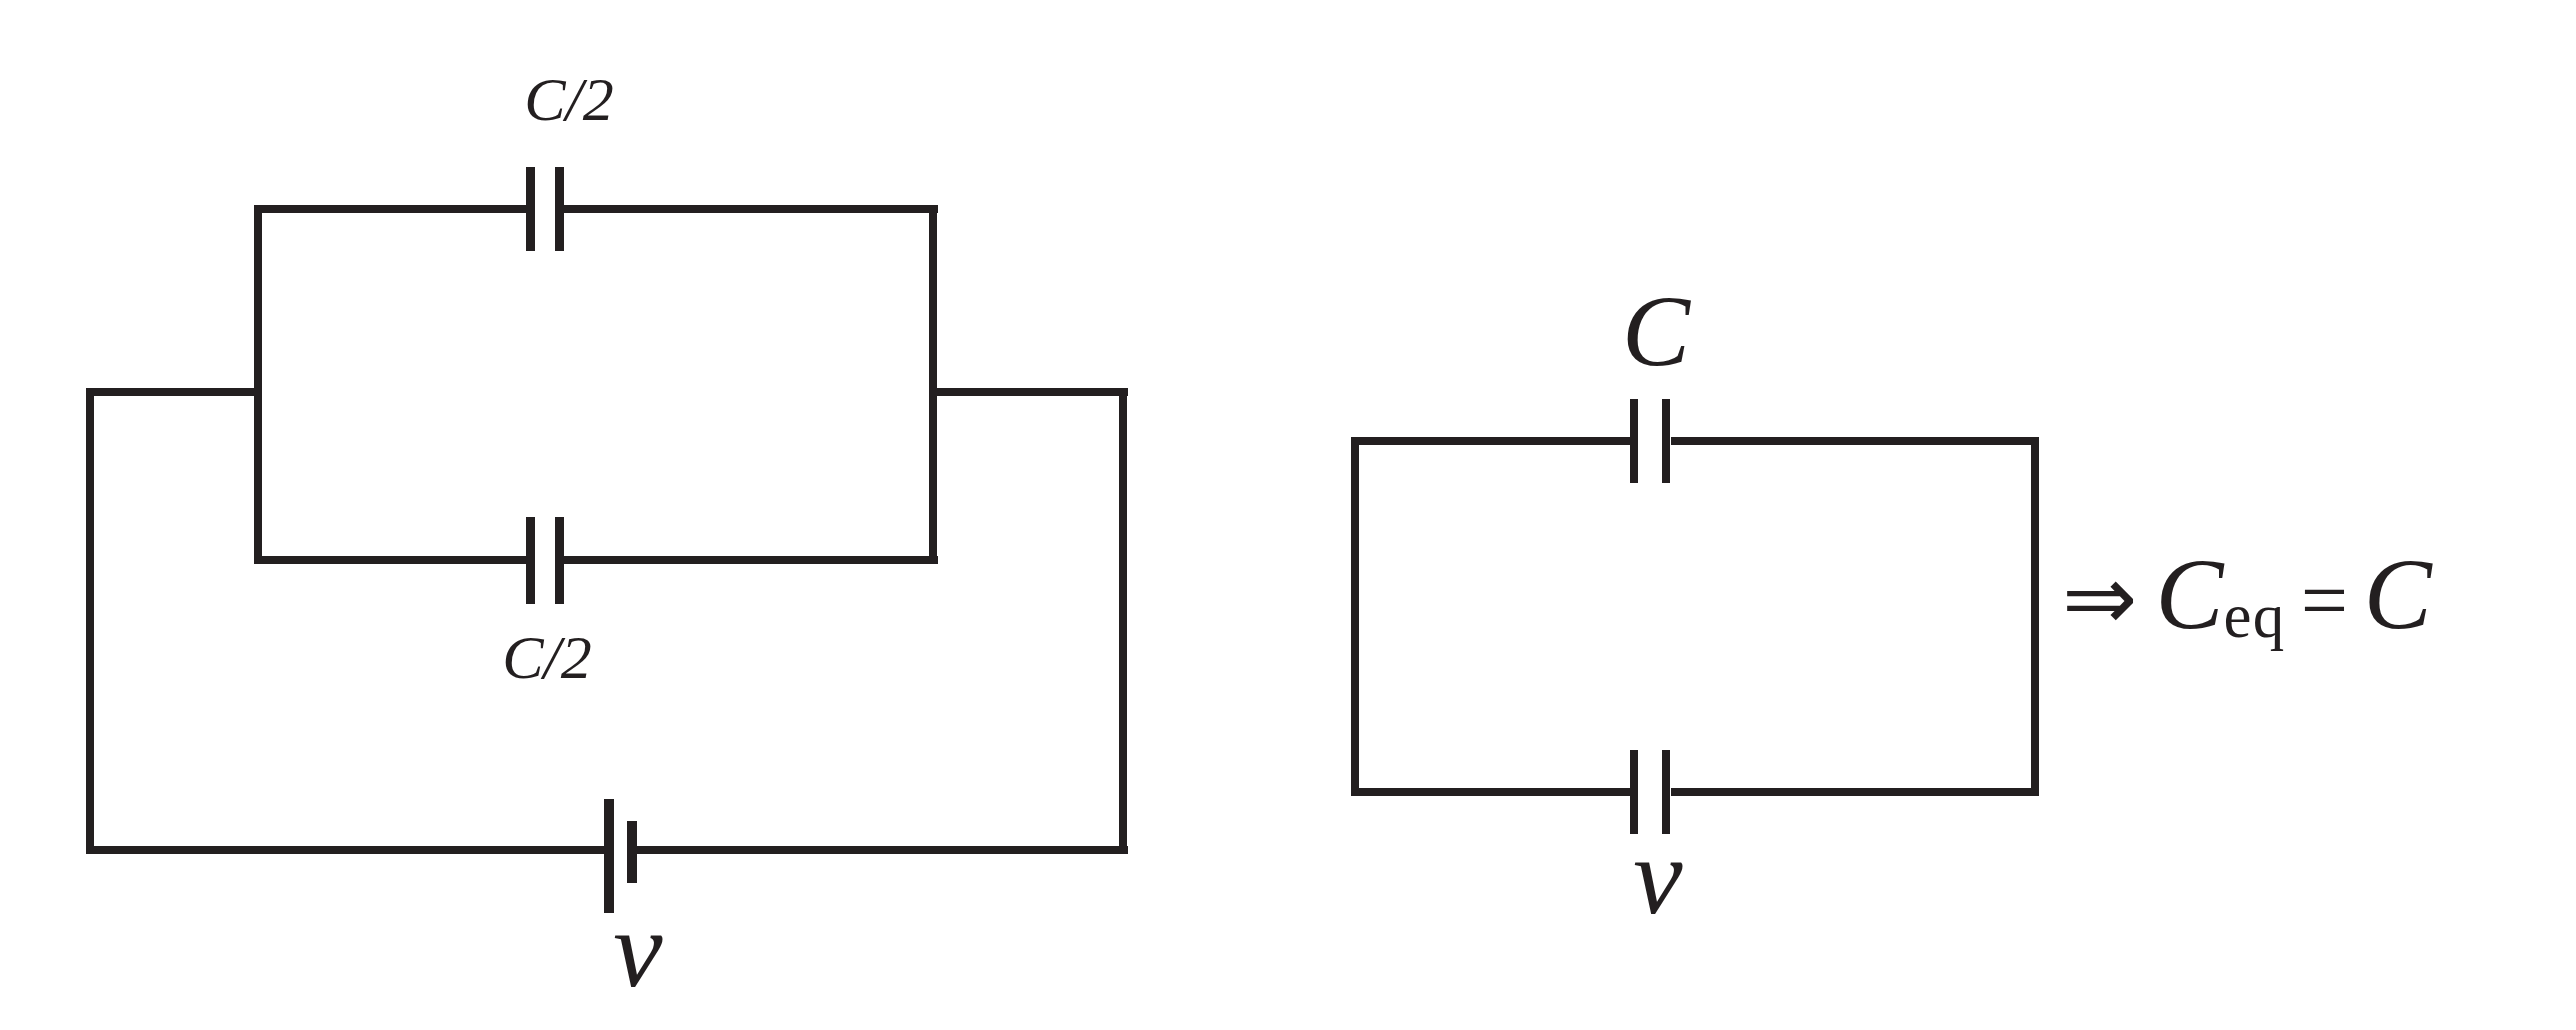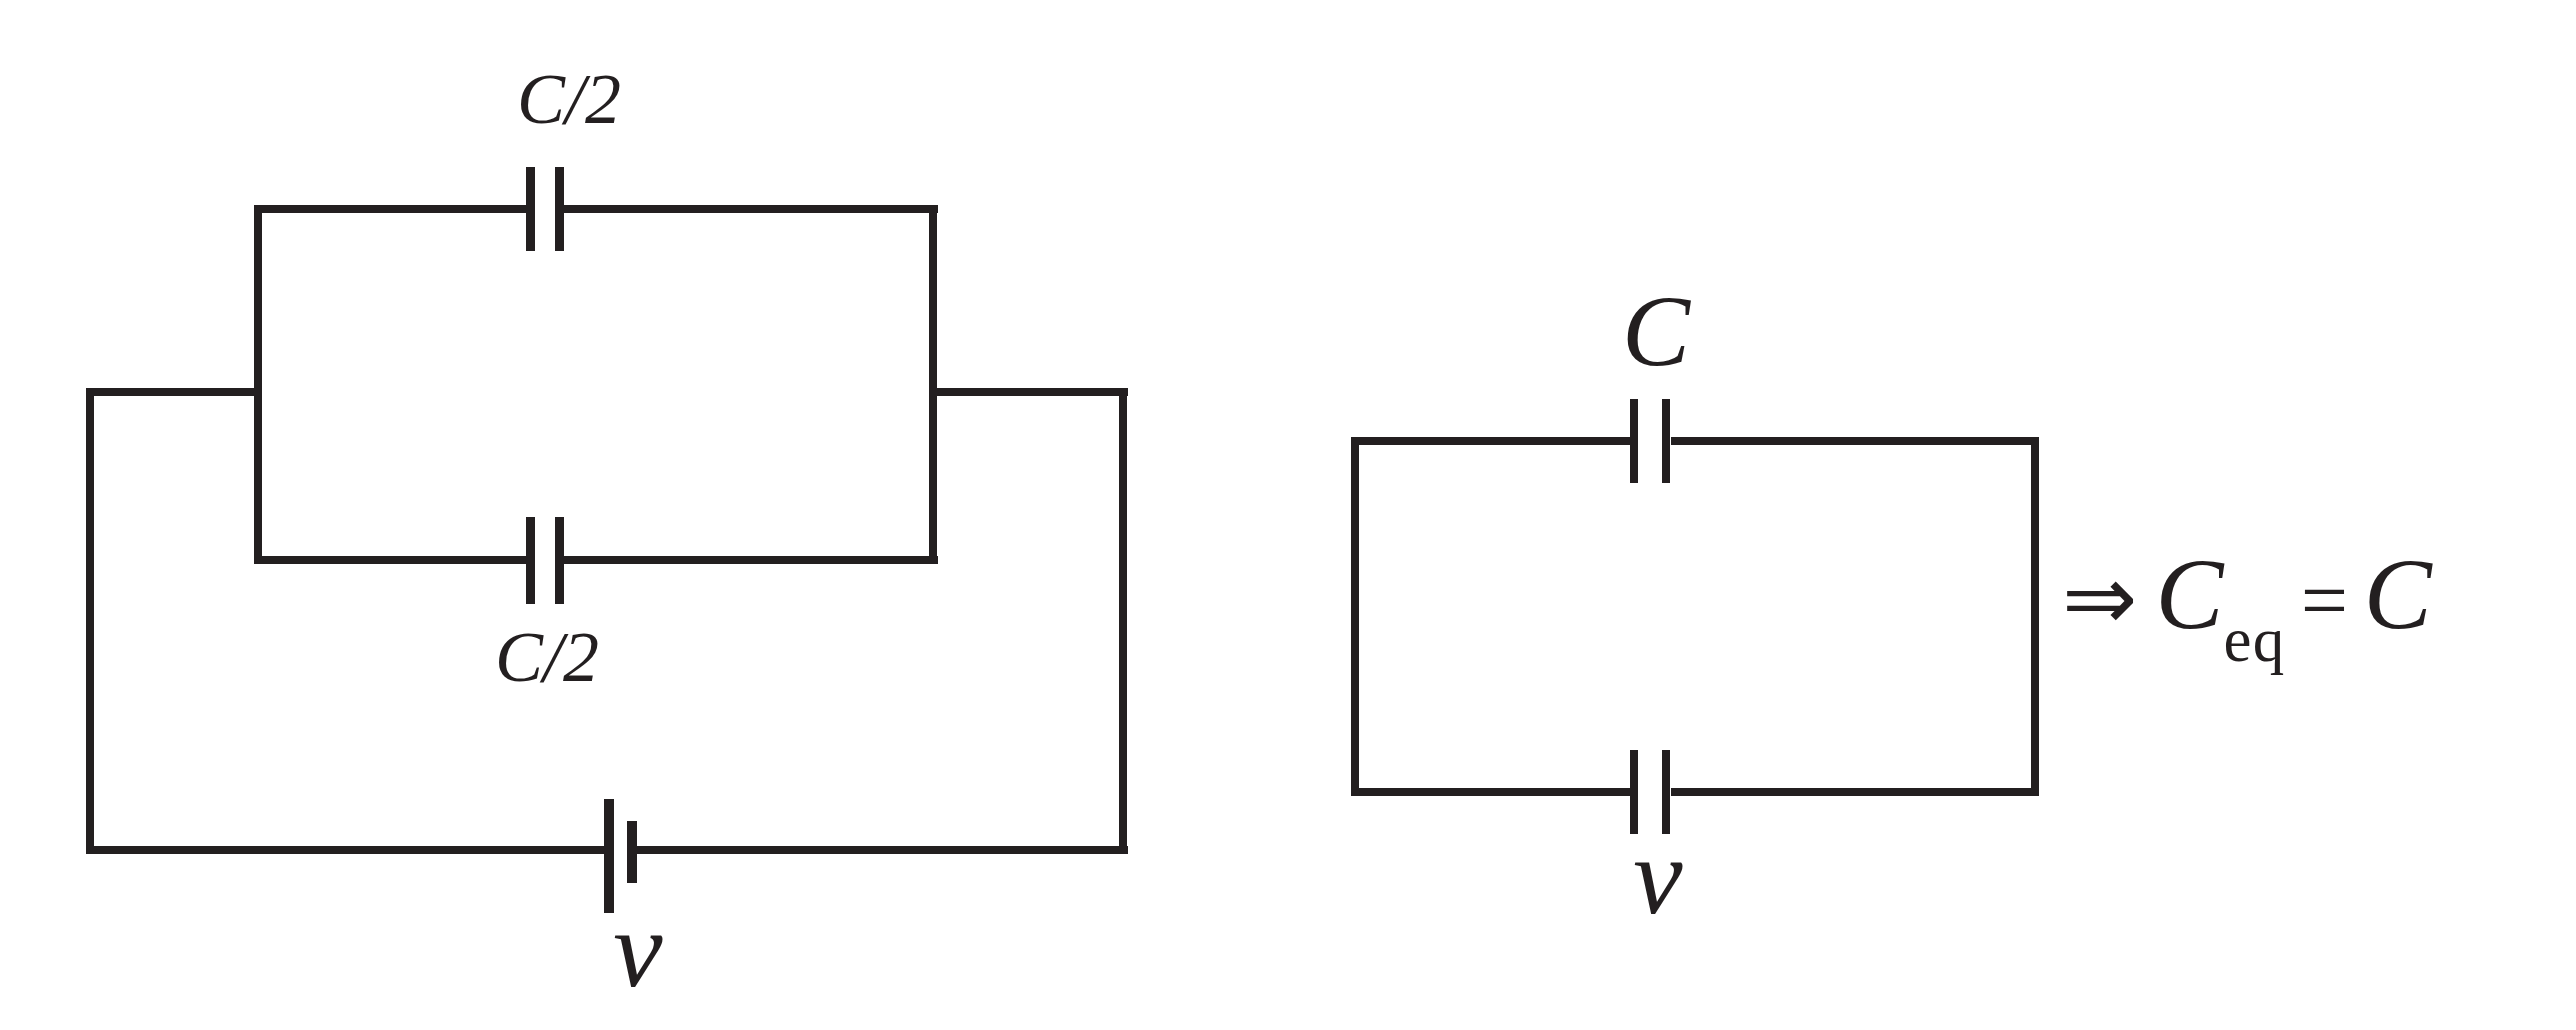--- a/index.html
+++ b/index.html
@@ -20,21 +20,21 @@
   }
   .lbl {
     position: absolute;
     color: #231f20;
     font-family: "Liberation Serif", serif;
     font-style: italic;
     line-height: 1;
     white-space: nowrap;
     transform: translate(-50%, -50%);
   }
-  .lbl-c2 { font-size: 72px; }
+  .lbl-c2 { font-size: 62px; }
   .lbl-c  { font-size: 102px; }
   .lbl-v  { font-size: 111px; }
   #formula {
     position: absolute;
     left: 2062px; top: 595px;
     transform: translateY(-50%);
     display: flex;
     align-items: baseline;
     color: #231f20;
     font-family: "Liberation Serif", serif;
@@ -42,21 +42,21 @@
   .f-arrow {
     font-family: "DejaVu Sans", sans-serif;
     font-style: normal;
     font-size: 90px;
     line-height: 1;
     margin-right: 18px;
   }
   .f-base { font-size: 102px; font-style: italic; line-height: 1; }
   .f-sub  {
     font-size: 63px; font-style: normal; line-height: 1;
-    position: relative; top: 32px; letter-spacing: 1.2px;
+    position: relative; top: 8px; letter-spacing: 1.2px;
   }
   .f-eq   { font-size: 84px; font-style: normal; line-height: 1; margin: 0 15.5px; }
 </style>
 </head>
 <body>
 
 <div id="canvas">
 
   <div class="group">
 

